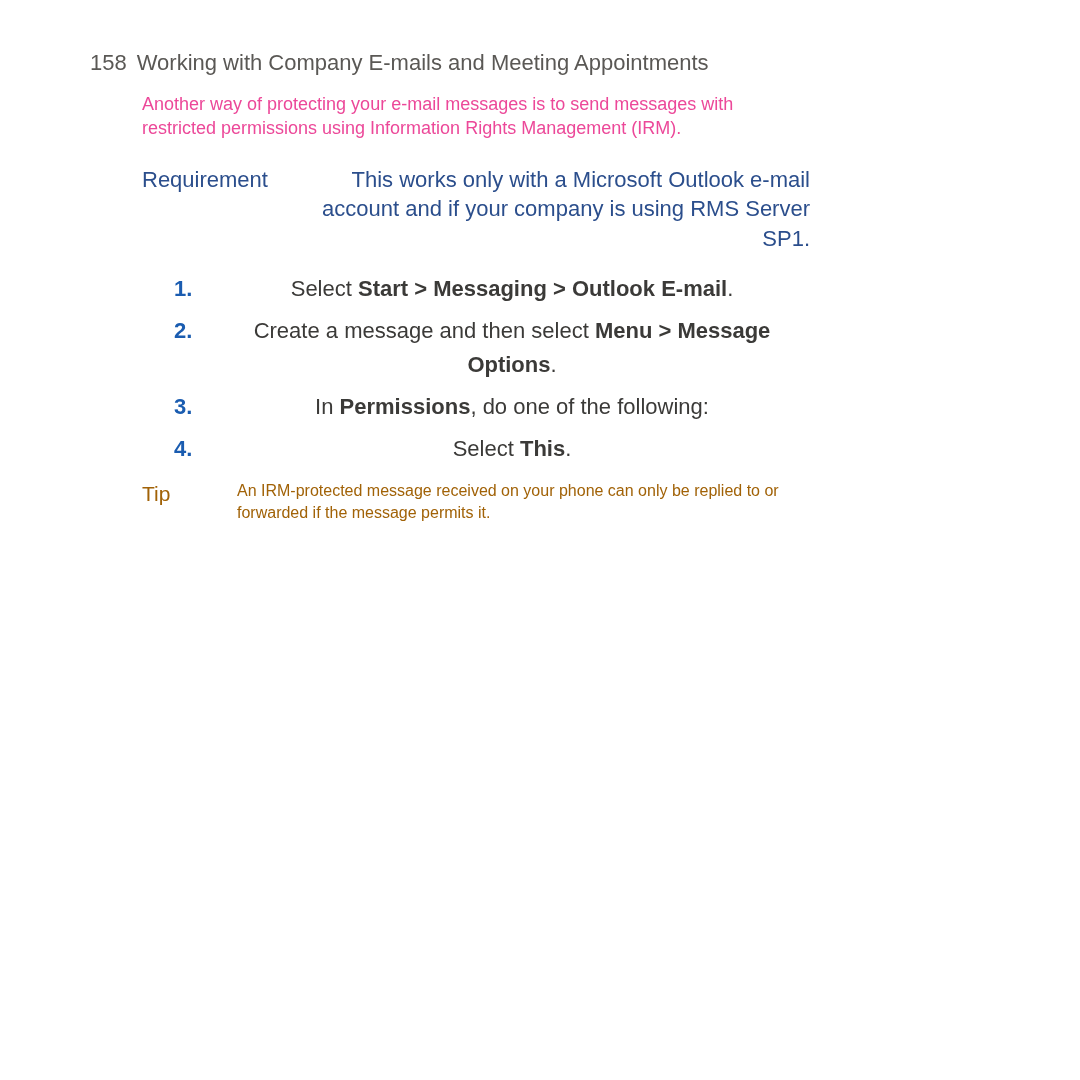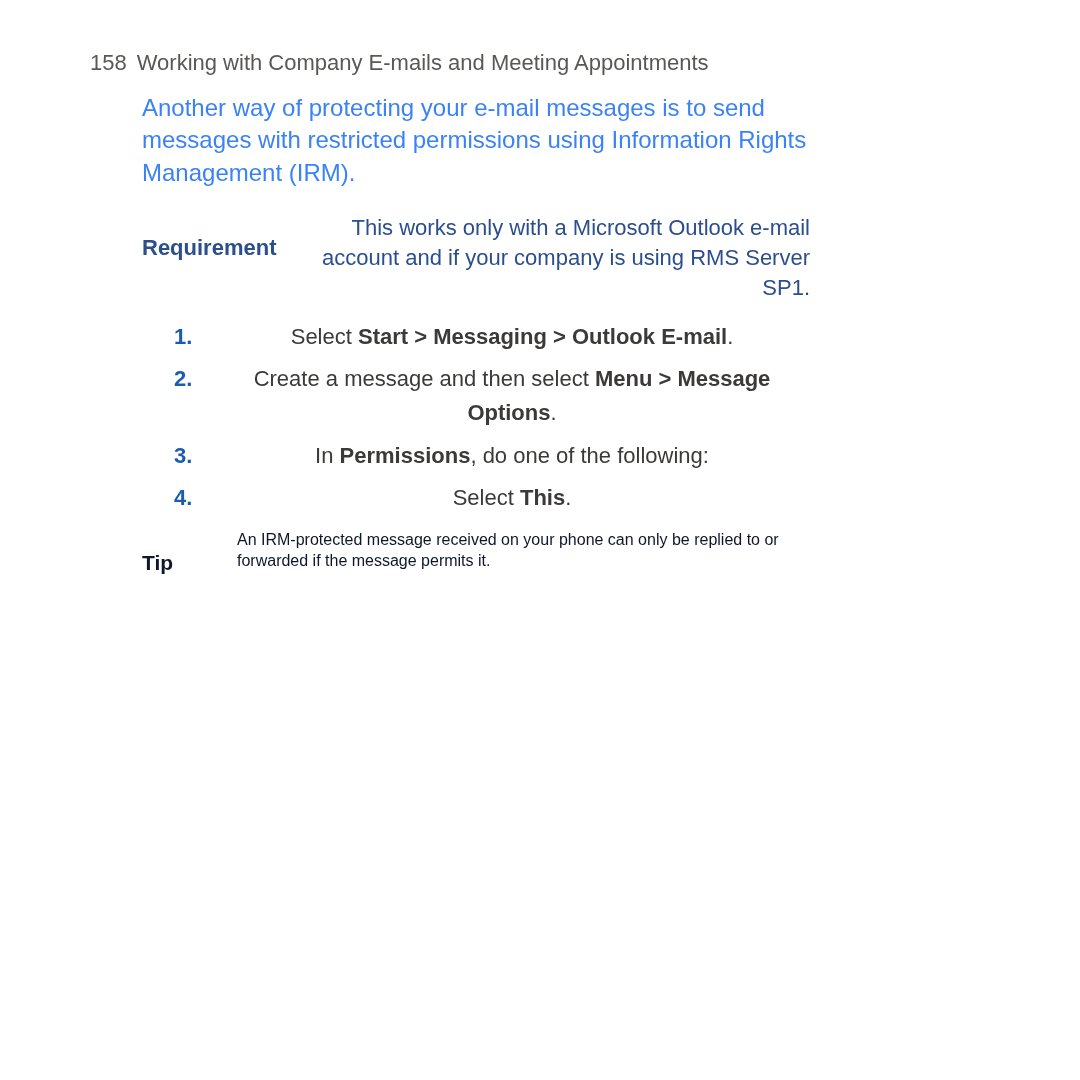--- a/index.html
+++ b/index.html
@@ -27,39 +27,38 @@
     margin-right: 10px;
   }
   .section-title {
     color: #1a5cb0;
     font-weight: 700;
     font-size: 30px;
     margin: 0 0 6px 52px;
     letter-spacing: 0.2px;
   }
   .lead {
-    font-size: 24px;
+    font-size: 18px;
     line-height: 1.35;
     margin: 0 0 24px 52px;
-    color: #3b82f6;
+    color: #ec4899;
     max-width: 800px;
   }
   .req-row, .tip-row {
     display: flex;
     margin: 0 0 18px 52px;
     font-size: 22px;
     line-height: 1.35;
     color: #2b4e8c;
   }
   .req-row { color: #2b4e8c; }
-  .tip-row { color: #0f172a; font-size: 21px; }
+  .tip-row { color: #a16207; font-size: 21px; }
   .req-label, .tip-label {
-    font-weight: 700;
+    font-weight: 400;
     flex: 0 0 160px;
-    margin-top: 20px;
   }
   .tip-row .tip-label { flex: 0 0 95px; font-size: 21px; }
   .tip-row .tip-body { font-size: 16px; max-width: 690px; }
   .req-body { max-width: 700px; text-align: right; }
   ol.steps {
     margin: 0 0 14px 72px;
     padding: 0 0 0 46px;
     font-size: 22px;
     color: #3b3a38;
     line-height: 1.55;

